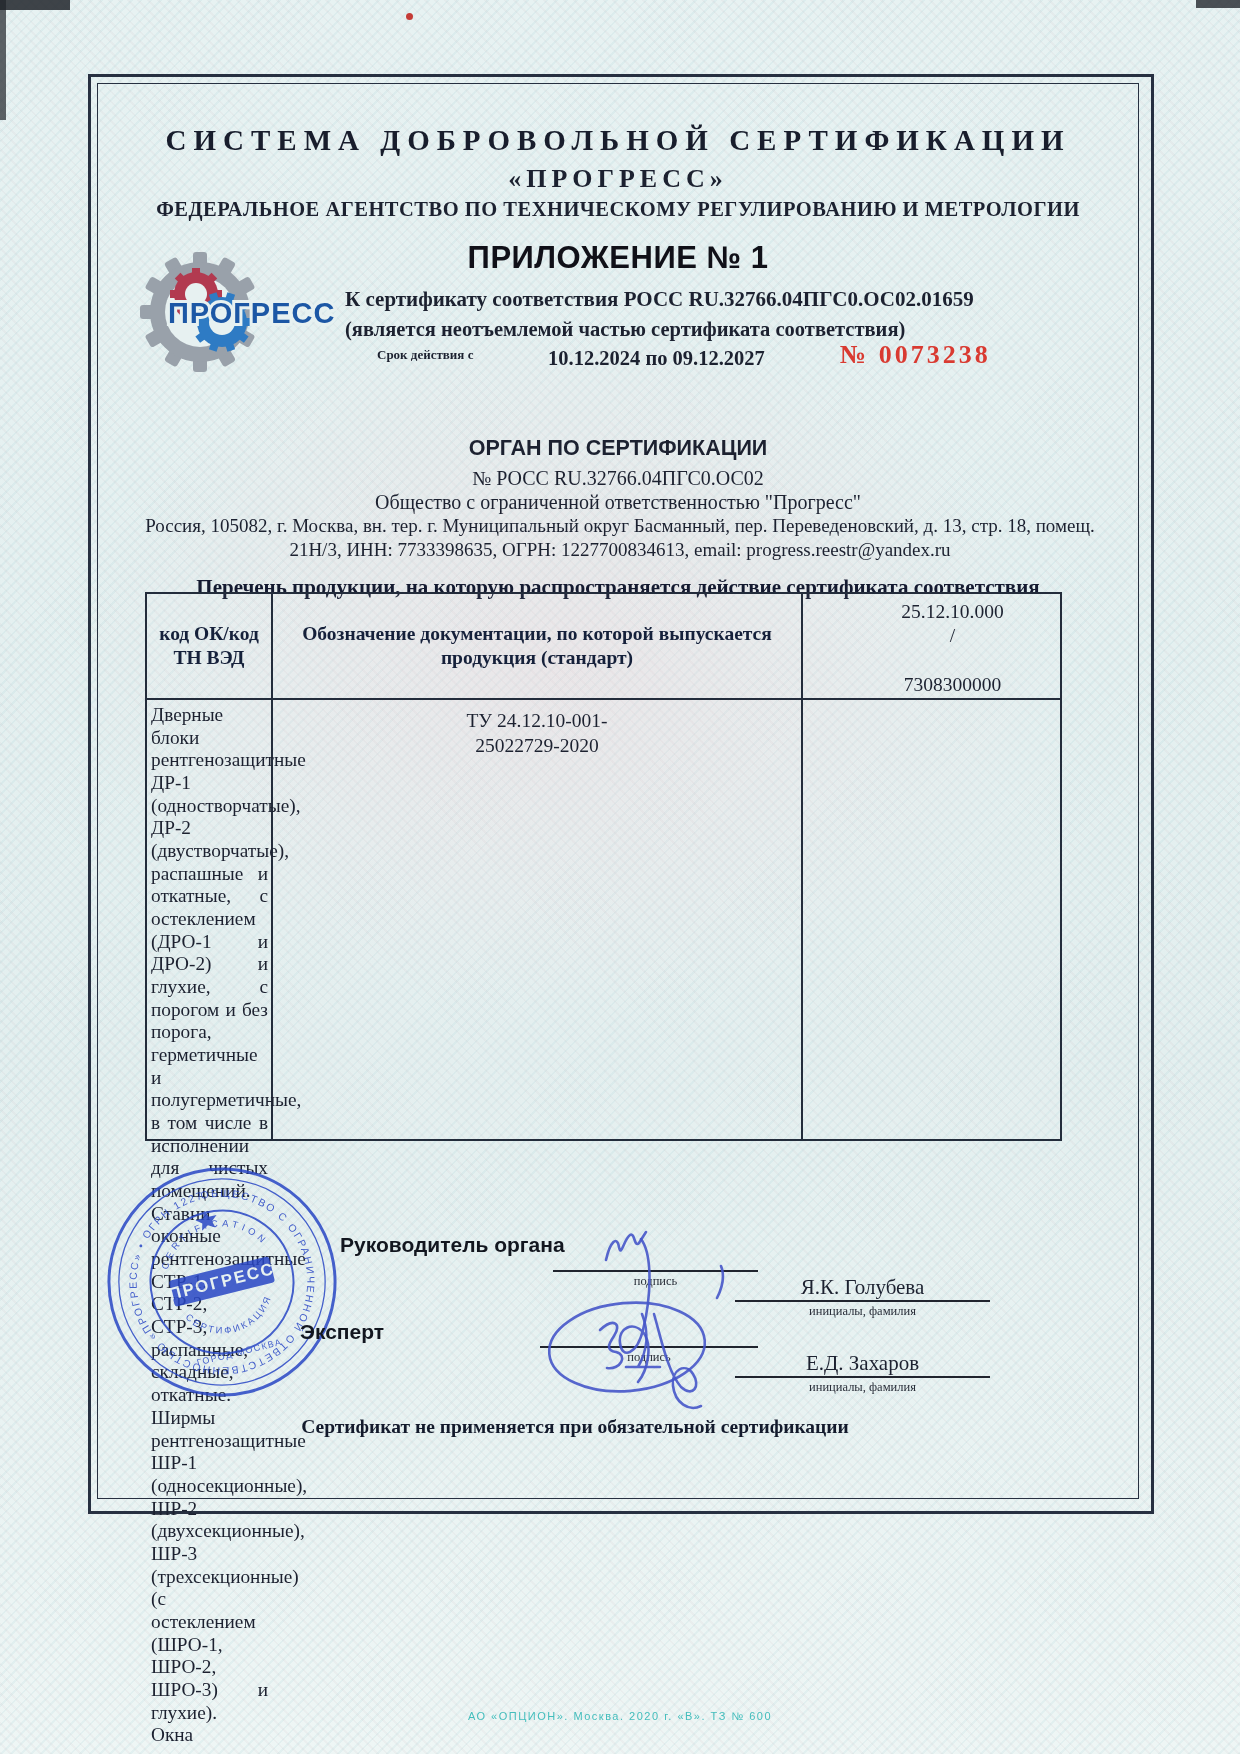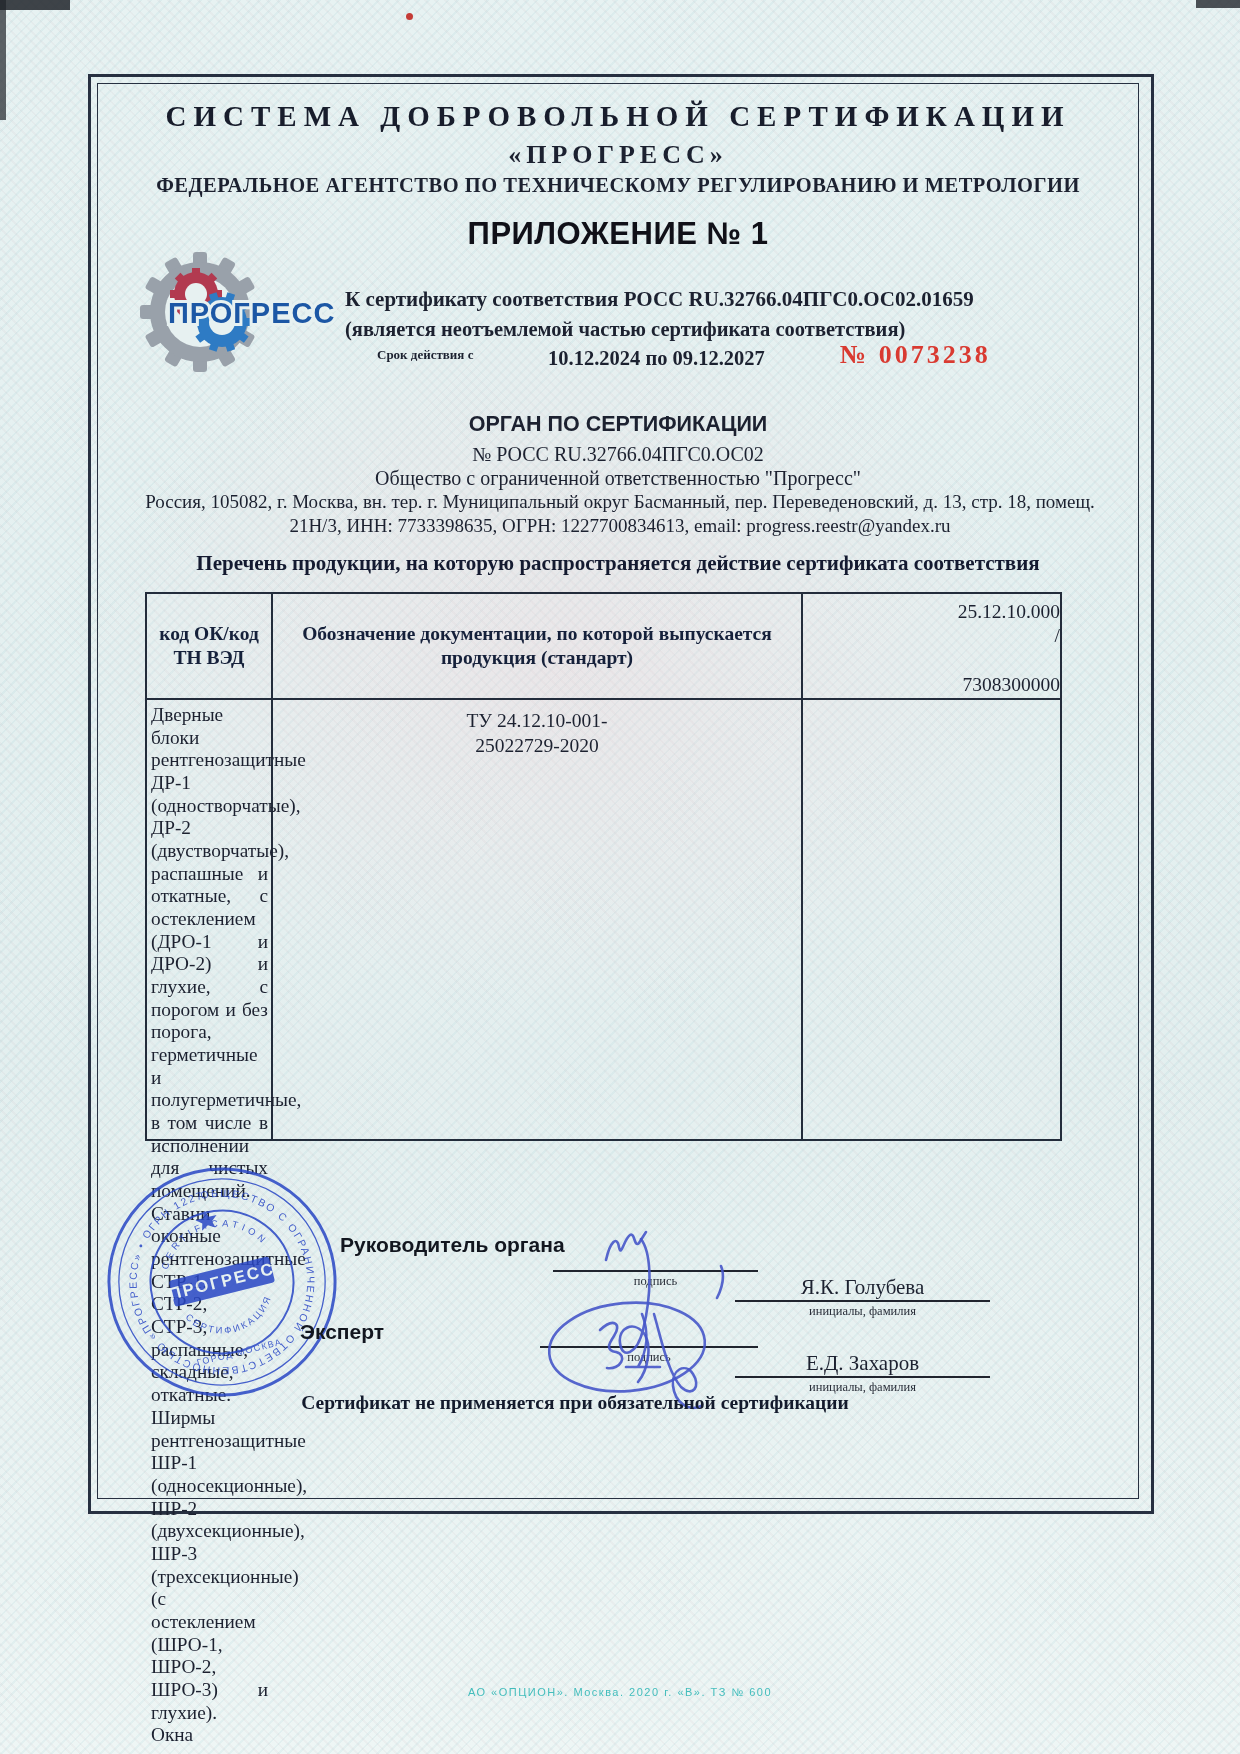--- a/index.html
+++ b/index.html
@@ -6,21 +6,21 @@
   .page{
     position:relative; width:1240px; height:1754px; overflow:hidden;
     background:
       radial-gradient(ellipse 700px 500px at 45% 38%, rgba(244,205,212,0.30), rgba(244,205,212,0) 70%),
       repeating-linear-gradient(45deg, rgba(187,145,158,0.07) 0 2px, rgba(0,0,0,0) 2px 7px),
       repeating-linear-gradient(-45deg, rgba(110,180,190,0.09) 0 2px, rgba(0,0,0,0) 2px 7px),
       linear-gradient(#e7f2f2,#e3efef 60%,#eef6f5);
     font-family:"Liberation Serif", serif; color:#1c2130;
   }
   .abs{position:absolute;}
-  .ctr{text-align:center;}
+  .ctr{text-align:center;margin-top:24px;}
   .frame-outer{left:88px; top:74px; width:1060px; height:1434px; border:3px solid #273041;}
   .frame-inner{left:97px; top:83px; width:1040px; height:1414px; border:1.5px solid #273041;}
   .title-1{left:90px; top:100px; width:1056px; font-size:29px; letter-spacing:7px; font-weight:600; color:#181d2c;}
   .title-2{left:90px; top:140px; width:1056px; font-size:26px; letter-spacing:5px; font-weight:600;}
   .title-3{left:90px; top:174px; width:1056px; font-size:20.5px; font-weight:700; letter-spacing:0.5px;}
   .appendix{left:90px; top:216px; width:1056px; font-size:31px; font-weight:700; font-family:"Liberation Sans", sans-serif; letter-spacing:0.5px; color:#101018;}
   .cert-line1{left:345px; top:287px; width:790px; font-size:21px; font-weight:700;}
   .cert-line2{left:345px; top:318px; width:790px; font-size:20.5px; font-weight:700;}
   .cert-valid-label{left:345px; top:347px; font-size:13px; font-weight:700;margin-left:32px;}
   .cert-valid-dates{left:548px; top:347px; font-size:20.5px; font-weight:700;}
@@ -31,21 +31,21 @@
   .org-addr1{left:100px; top:491px; width:1040px; font-size:19px;}
   .org-addr2{left:100px; top:515px; width:1040px; font-size:19px;}
   .list-title{left:90px; top:551px; width:1056px; font-size:21px; font-weight:700; color:#141a30;}
   .ptable{left:145px; top:592px; width:913px; border:2.5px solid #232c3b; display:grid;
           grid-template-columns:126px 530px 257px; grid-template-rows:106px 439px; background:rgba(255,255,255,0.06);}
   .ptable .cell{border-right:2px solid #232c3b; border-bottom:2px solid #232c3b; box-sizing:border-box;}
   .ptable .cell:nth-child(3n){border-right:none;}
   .ptable .cell:nth-child(n+4){border-bottom:none;}
   .th{display:flex; align-items:center; justify-content:center; text-align:center;
       font-weight:700; font-size:19.5px; color:#15203a; padding:12px 6px; line-height:1.25;}
-  .td-code{font-size:19.5px; text-align:right; padding-top:6px; white-space:pre-line; line-height:1.25;padding-left:42px;}
+  .td-code{font-size:19.5px; text-align:center; padding-top:6px; white-space:pre-line; line-height:1.25;padding-left:42px;}
   .td-desc{font-size:19.3px; text-align:justify; padding:4px 3px 14px 4px; white-space:pre-line; line-height:1.175;}
   .td-std{font-size:19.5px; text-align:center; padding-top:8px; white-space:pre-line; line-height:1.3;}
   .sig-label{font-family:"Liberation Sans", sans-serif; font-weight:700; font-size:21px; color:#12161f;}
   .sig-line{border-bottom:2px solid #20242e; text-align:center; font-size:20.5px;}
   .sig-caption{font-size:12.5px; text-align:center; color:#2a2f3a; padding-top:2px;}
   .name-box{text-align:center; font-size:21px; border-bottom:2px solid #20242e;margin-top:37px;}
   .footer-note{left:150px; top:1392px; width:850px; font-size:19.5px; font-weight:700; color:#131a2c;}
   .print-info{left:0; top:1686px; width:1240px; font-size:11px; letter-spacing:1.5px; color:#43bdbc; font-family:"Liberation Sans", sans-serif;}
   .red-dot{left:406px; top:13px; width:7px; height:7px; border-radius:50%; background:#c43b36;}
   .stamp-wrap{left:103px; top:1163px; width:238px; height:238px; transform:rotate(-14deg); opacity:0.85;}

